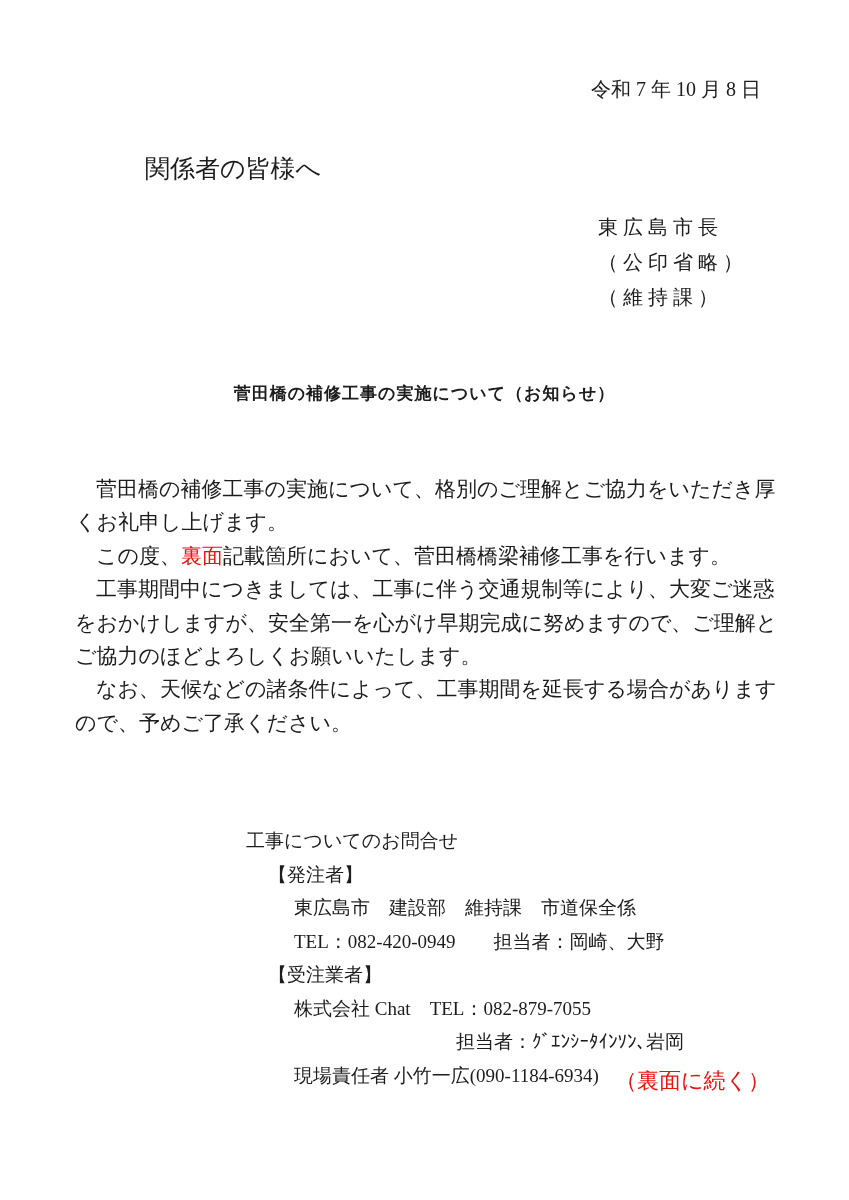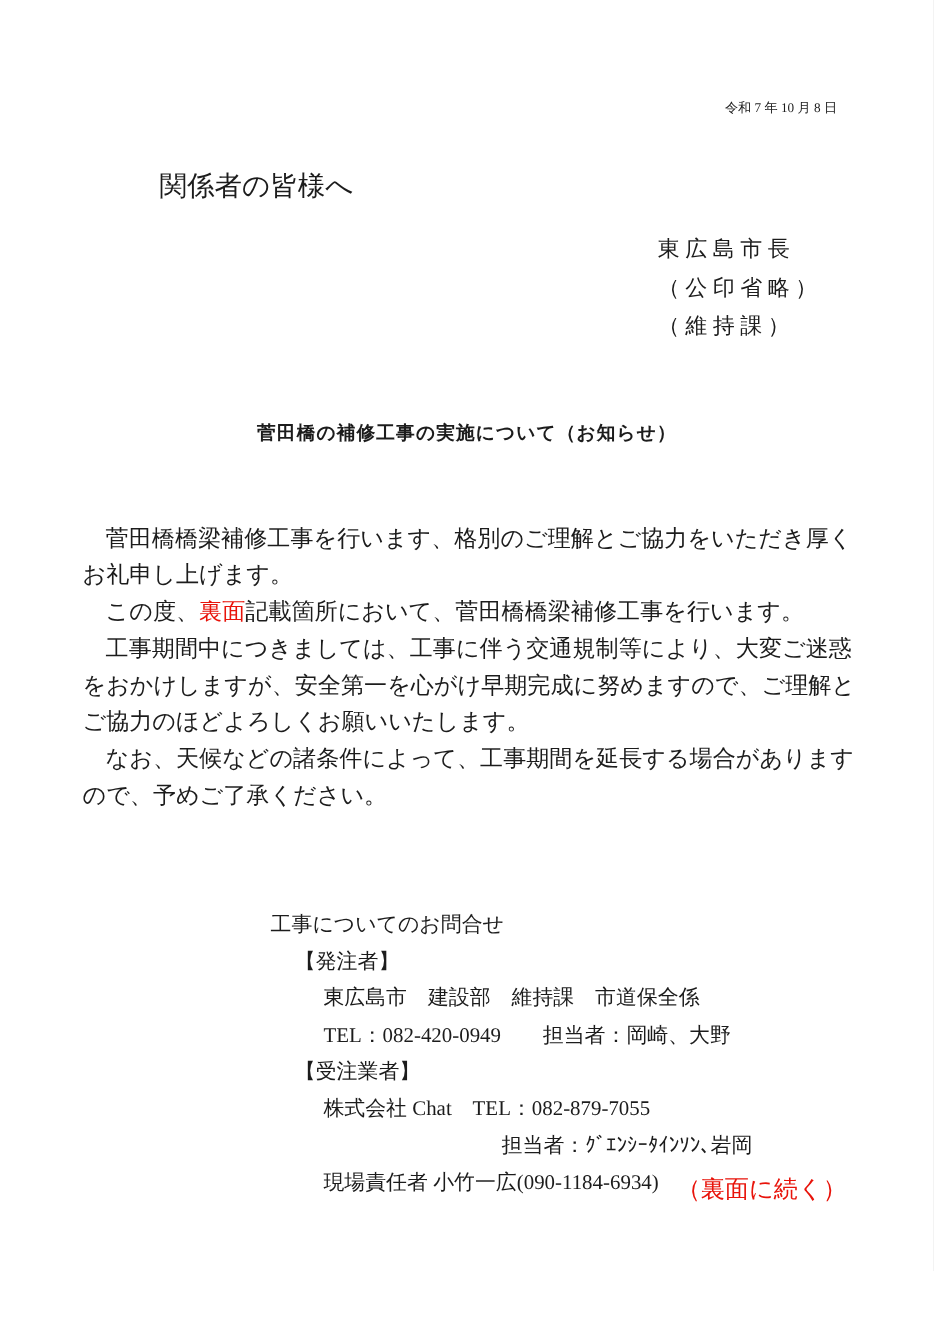--- a/index.html
+++ b/index.html
@@ -12,23 +12,23 @@
     width: 849px;
     height: 1200px;
     margin: 0 auto;
     background: #ffffff;
     font-family: "Liberation Serif", "DejaVu Serif", serif;
     color: #1c1c1c;
     overflow: hidden;
   }
   .date-line {
     position: absolute;
-    top: 90px;
+    top: 76px;
     right: 88px;
-    font-size: 12px;
+    font-size: 20px;
   }
   .addressee {
     position: absolute;
     top: 152px;
     left: 100px;
     font-size: 25px;
     margin-left: 45px;
   }
   .sender-block {
     position: absolute;
@@ -92,21 +92,21 @@
 
   <div class="sender-block">
     <div>東 広 島 市 長</div>
     <div>（ 公 印 省 略 ）</div>
     <div>（ 維 持 課 ）</div>
   </div>
 
   <div class="doc-title">菅田橋の補修工事の実施について（お知らせ）</div>
 
   <div class="body-text">
-    <p>　菅田橋橋梁補修工事を行います、格別のご理解とご協力をいただき厚くお礼申し上げます。</p>
+    <p>　菅田橋の補修工事の実施について、格別のご理解とご協力をいただき厚くお礼申し上げます。</p>
     <p><span>　この度、</span><span class="red-text">裏面</span><span>記載箇所において、菅田橋橋梁補修工事を行います。</span></p>
     <p>　工事期間中につきましては、工事に伴う交通規制等により、大変ご迷惑をおかけしますが、安全第一を心がけ早期完成に努めますので、ご理解とご協力のほどよろしくお願いいたします。</p>
     <p>　なお、天候などの諸条件によって、工事期間を延長する場合がありますので、予めご了承ください。</p>
   </div>
 
   <div class="contact-block">
     <div>工事についてのお問合せ</div>
     <div class="indent-1">【発注者】</div>
     <div class="indent-2">東広島市　建設部　維持課　市道保全係</div>
     <div class="indent-2">TEL：082-420-0949　　担当者：岡崎、大野</div>

